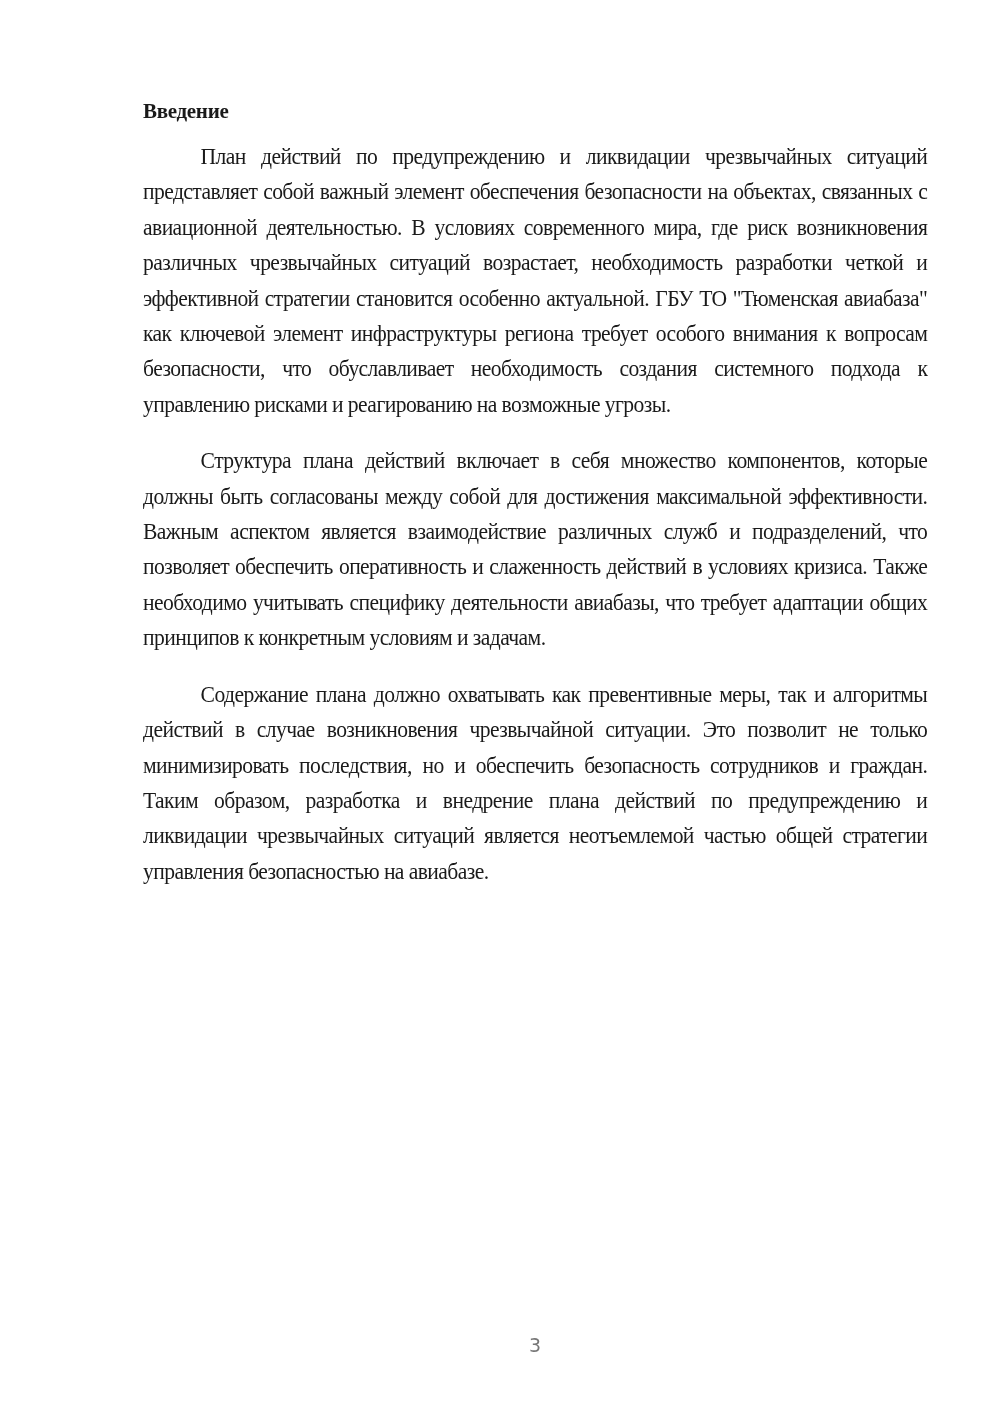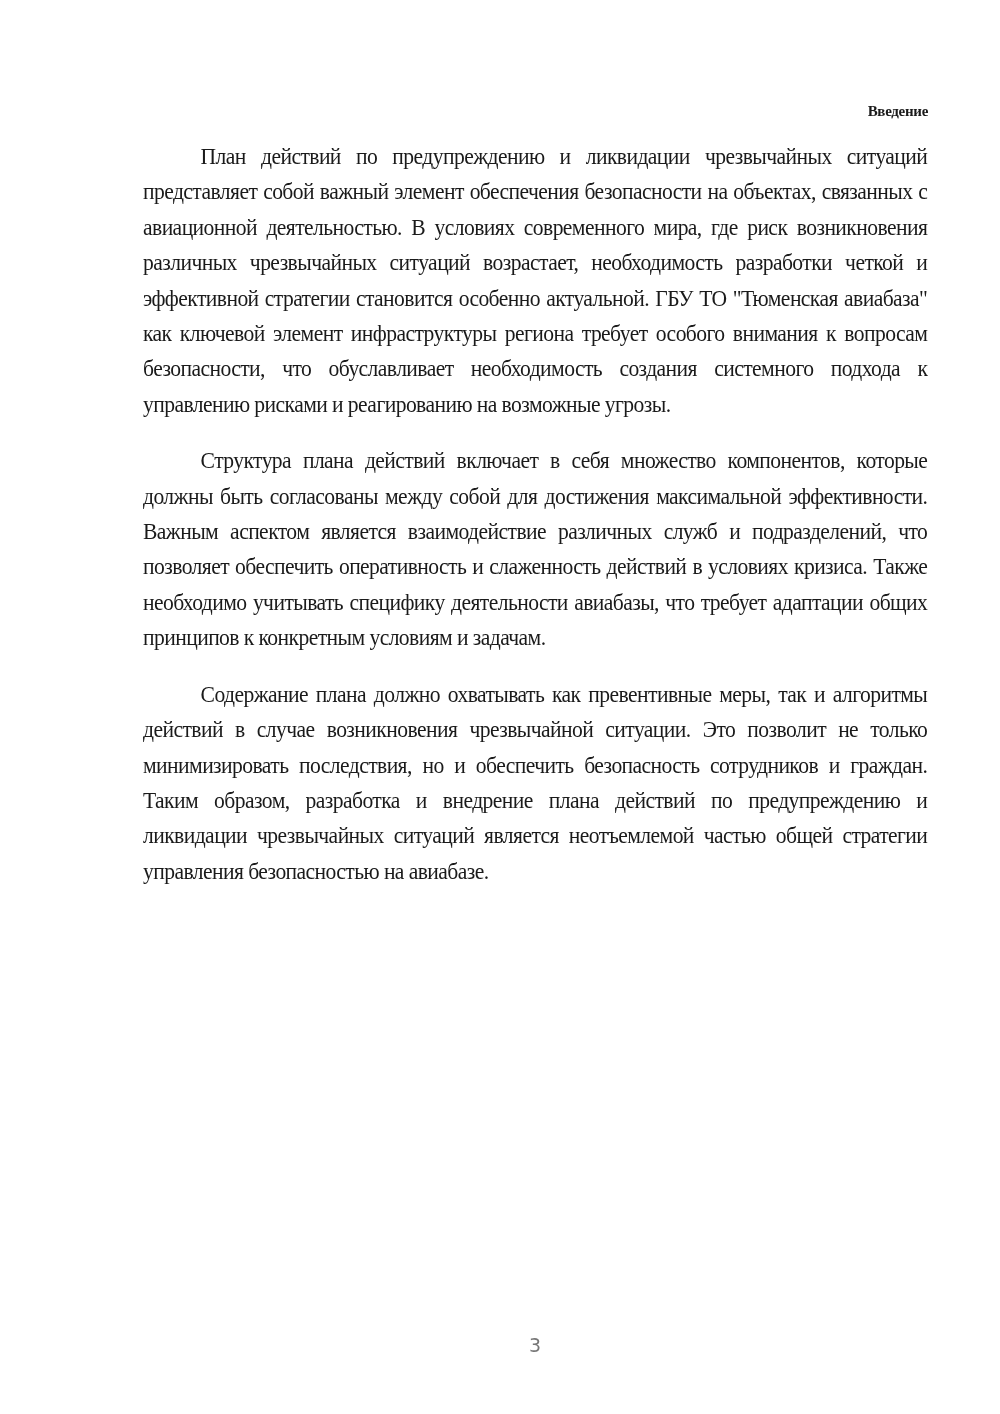--- a/index.html
+++ b/index.html
@@ -15,23 +15,23 @@
     font-family: "Liberation Serif", "DejaVu Serif", serif;
     color: #1a1a1a;
   }
   .page {
     position: absolute;
     left: 143px;
     top: 95px;
     width: 785px;
   }
   .title {
-    text-align: right;
+    text-align: left;
     font-weight: bold;
-    font-size: 15px;
+    font-size: 21px;
     line-height: 32px;
     margin: 0 0 12px 0;
     letter-spacing: -0.3px;
   }
   .para {
     font-size: 22.5px;
     line-height: 35.4px;
     text-align: justify;
     text-indent: 60px;
     margin: 0 0 21px 0;

